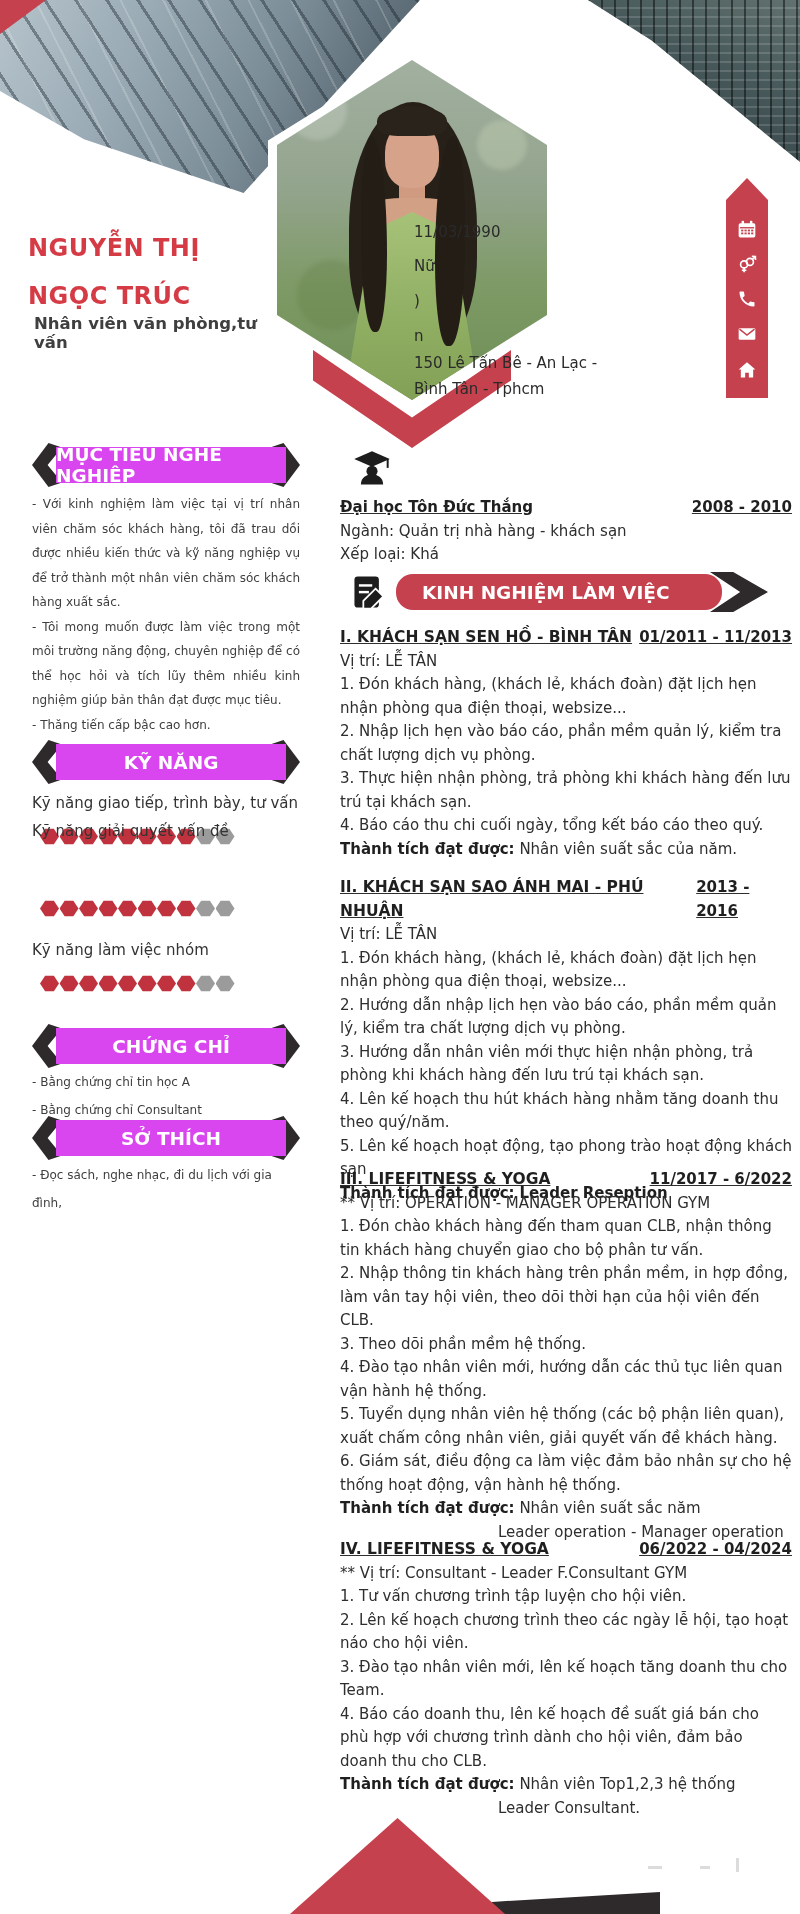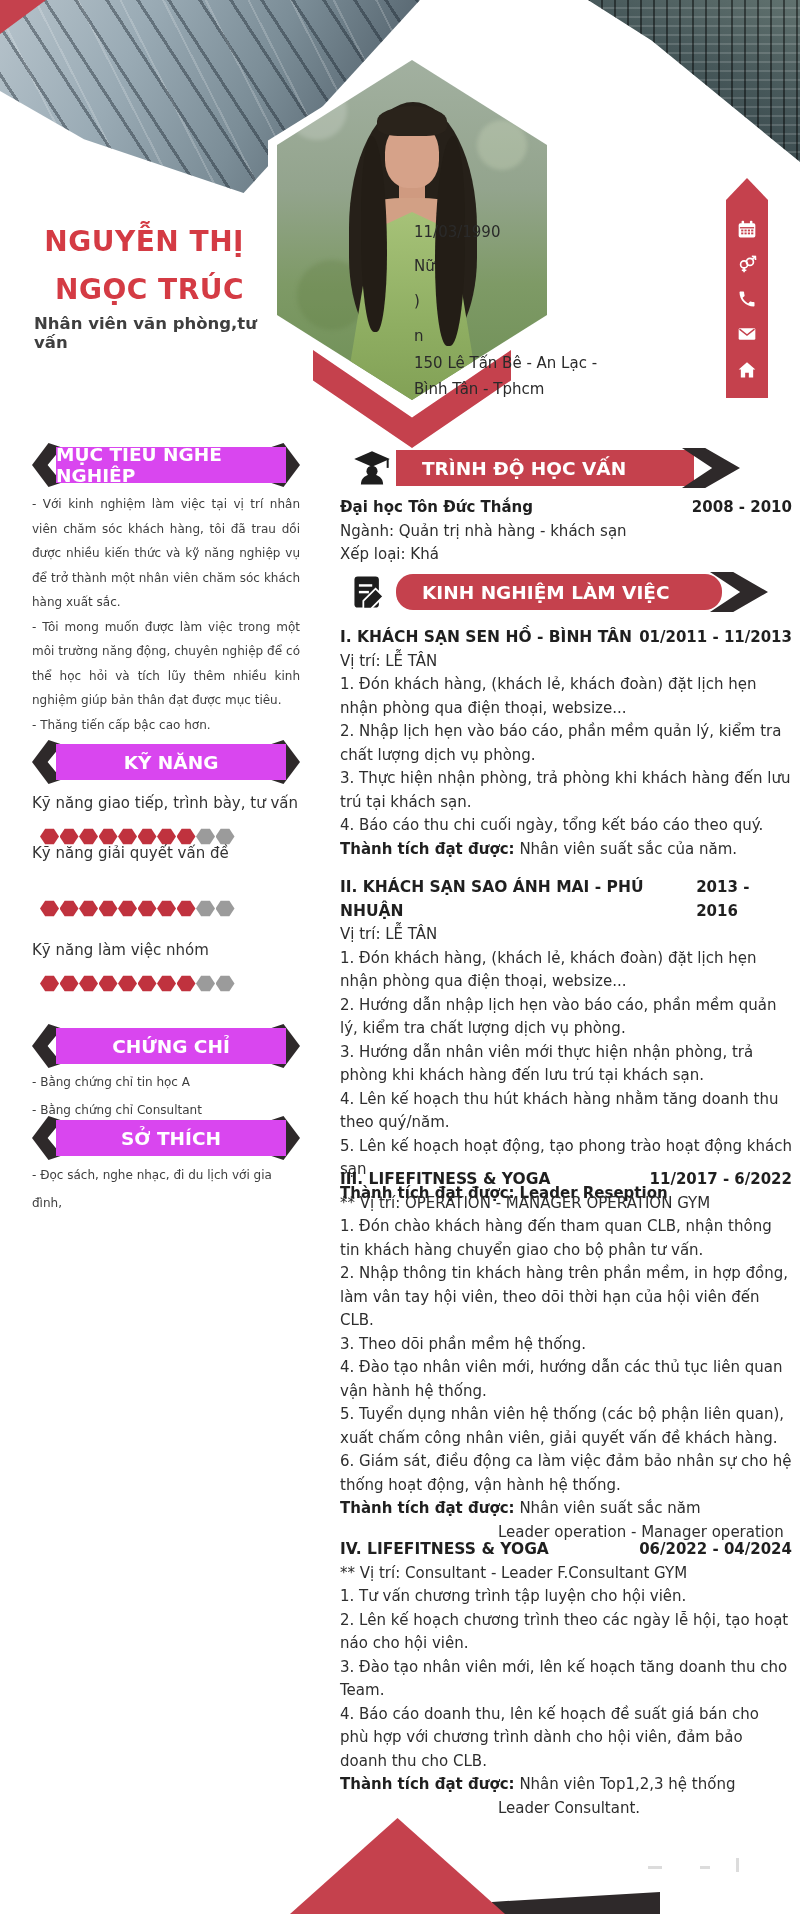--- a/index.html
+++ b/index.html
@@ -45,22 +45,22 @@
     background-size:9px 9px;}
   .person-hair-front-l{position:absolute;left:84px;top:76px;width:26px;height:196px;
     background:#231d16;border-radius:40% 60% 40% 50%;}
   .person-hair-front-r{position:absolute;left:158px;top:76px;width:30px;height:210px;
     background:#231d16;border-radius:60% 40% 50% 40%;}
 
   .chevron-down{position:absolute;left:313px;top:350px;width:198px;height:98px;
     clip-path:polygon(0 0,50% 69%,100% 0,100% 31%,50% 100%,0 31%);background:#c5414d;}
 
   
-  .name-block{position:absolute;left:28px;top:218px;width:216px;text-align:right;
-    color:#d43b44;font-weight:700;font-size:28px;line-height:48px;letter-spacing:.5px;}
+  .name-block{position:absolute;left:28px;top:224px;width:216px;text-align:left;
+    color:#d43b44;font-weight:700;font-size:24px;line-height:48px;letter-spacing:.5px;}
   .job-title{position:absolute;left:34px;top:314px;width:260px;text-align:left;
     color:#3f3f3f;font-weight:700;font-size:16.5px;}
 
   
   .contact-ribbon{position:absolute;left:726px;top:178px;width:42px;height:220px;
     clip-path:polygon(50% 0,100% 10%,100% 100%,0 100%,0 10%);background:#c5414d;}
   .cicon{position:absolute;left:11px;width:20px;height:20px;}
   .contact-row{position:absolute;right:86px;width:300px;text-align:left;
     font-size:15px;color:#2a2a2a;line-height:20px;}
   .addr{line-height:26px;}
@@ -84,21 +84,21 @@
   .dot-off{background:#9b9b9b;}
   .lline{line-height:28px;text-align:left;}
 
   
   .rhead-icon{position:absolute;width:40px;height:40px;}
   .ribbon-r{position:absolute;left:396px;height:36px;background:#c5414d;z-index:2;
     display:flex;align-items:center;color:#fff;font-weight:700;font-size:18.5px;padding-left:26px;}
   .ribbon-r .arrow{position:absolute;right:-46px;top:-2px;width:58px;height:40px;background:#2e292a;
     clip-path:polygon(0 0,40% 0,100% 50%,40% 100%,0 100%,52% 50%);}
   .rblock{position:absolute;left:340px;width:452px;font-size:15px;line-height:23.5px;color:#2e2e2e;}
-  .rowflex{display:flex;justify-content:space-between;align-items:flex-end;}
+  .rowflex{display:flex;justify-content:space-between;align-items:flex-end;text-decoration:underline;}
   .bold{font-weight:700;color:#1f1f1f;}
   .job-head{font-weight:700;color:#1f1f1f;font-size:15.5px;}
   .achv-extra{padding-left:158px;}
 
   
   .footer-tri{position:absolute;left:290px;top:1818px;width:215px;height:96px;
     clip-path:polygon(50% 0,100% 100%,0 100%);background:#c5414d;z-index:2;}
   .footer-dark{position:absolute;left:492px;top:1892px;width:168px;height:22px;
     clip-path:polygon(0 45%,100% 0,100% 100%,0 100%);background:#2e292a;z-index:1;}
   .ghost{position:absolute;background:#dcdcdc;}
@@ -210,21 +210,21 @@
       <span class="dot dot-on"></span>
       <span class="dot dot-on"></span>
       <span class="dot dot-on"></span>
       <span class="dot dot-on"></span>
       <span class="dot dot-on"></span>
       <span class="dot dot-on"></span>
       <span class="dot dot-on"></span>
       <span class="dot dot-off"></span>
       <span class="dot dot-off"></span>
     </div>
-  <div class="skill-label" style="top:844px;">Kỹ năng giải quyết vấn đề</div>
+  <div class="skill-label" style="top:822px;">Kỹ năng giải quyết vấn đề</div>
   <div class="dots-row" style="top:900px;">
       <span class="dot dot-on"></span>
       <span class="dot dot-on"></span>
       <span class="dot dot-on"></span>
       <span class="dot dot-on"></span>
       <span class="dot dot-on"></span>
       <span class="dot dot-on"></span>
       <span class="dot dot-on"></span>
       <span class="dot dot-on"></span>
       <span class="dot dot-off"></span>
@@ -262,24 +262,20 @@
   <div class="ltext" style="top:1161px;">
     <div class="lline">- Đọc sách, nghe nhạc, đi du lịch với gia đình,</div>
   </div>
 
   <svg class="rhead-icon" style="left:352px;top:449px;" viewBox="0 0 36 36">
     <polygon points="18,2 34,9 18,16 2,9" fill="#1d1d1d"></polygon>
     <rect x="31.2" y="9" width="1.8" height="8" fill="#1d1d1d"></rect>
     <circle cx="18" cy="20" r="5" fill="#1d1d1d"></circle>
     <path d="M8 32c0-6 4.5-9 10-9s10 3 10 9z" fill="#1d1d1d"></path>
   </svg>
-  <div class="ribbon-r" style="top:450px;width:272px;">
-    <span>TRÌNH ĐỘ HỌC VẤN</span>
-    <div class="arrow"></div>
-  </div>
   <div class="rblock" style="top:496px;">
     <div class="rowflex">
       <span class="bold">Đại học Tôn Đức Thắng</span>
       <span class="bold">2008 - 2010</span>
     </div>
     <div>Ngành: Quản trị nhà hàng - khách sạn</div>
     <div>Xếp loại: Khá</div>
   </div>
 
   <svg class="rhead-icon" style="left:350px;top:572px;" viewBox="0 0 36 36">

